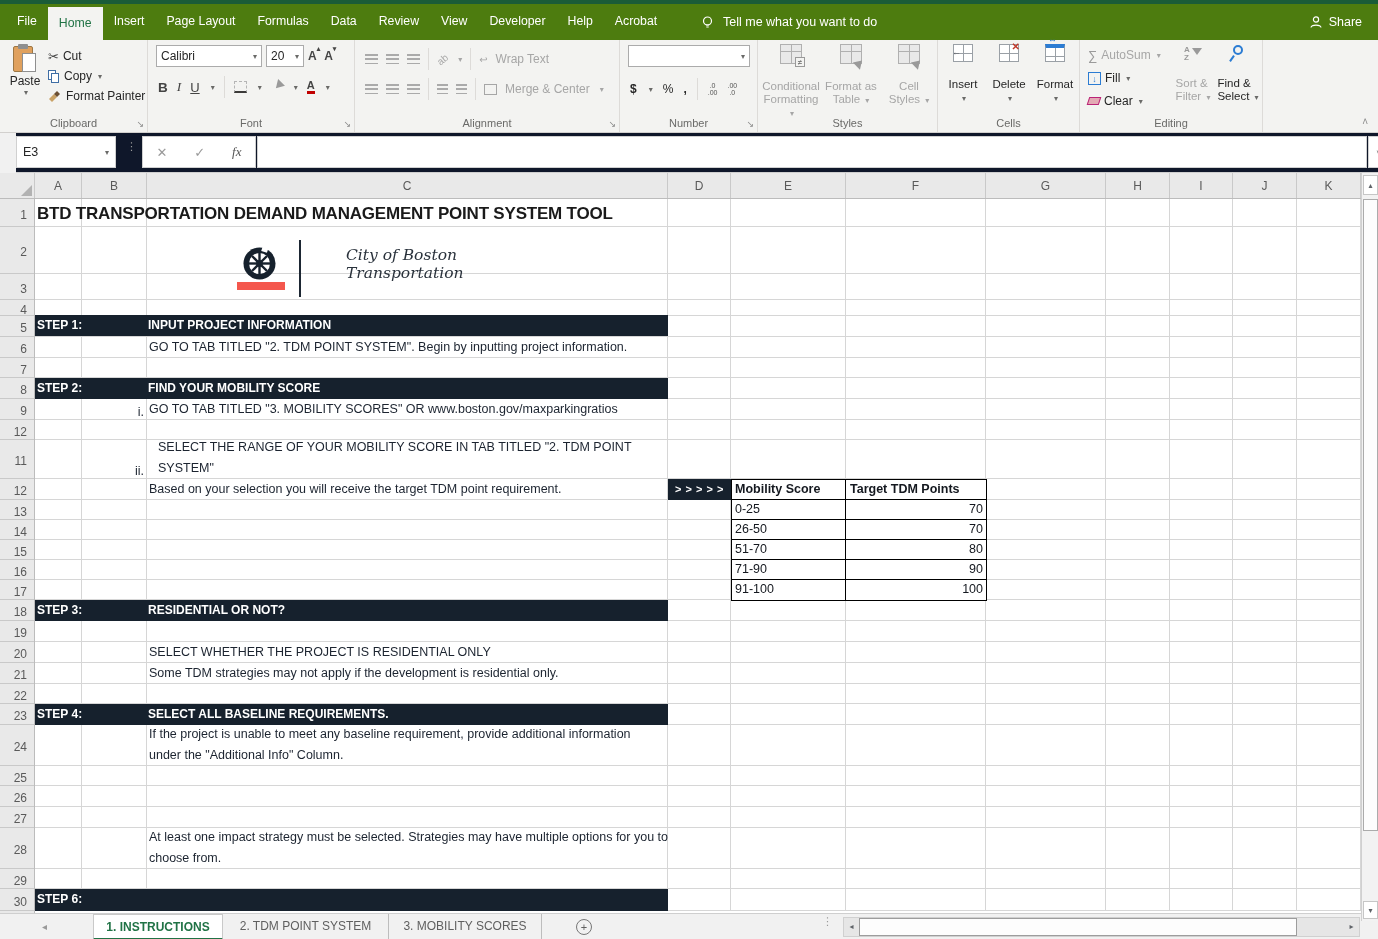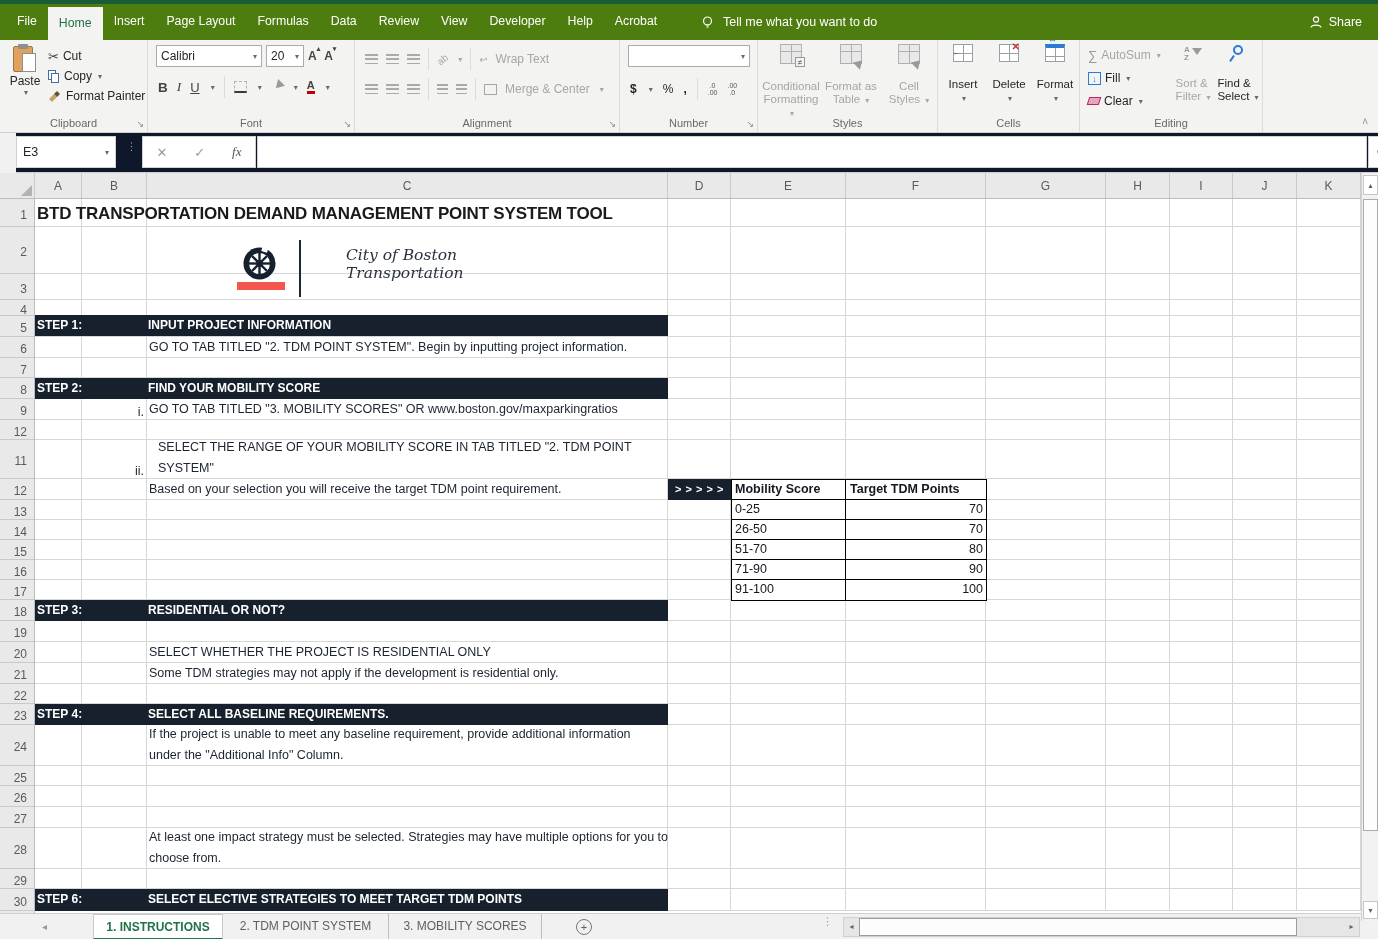--- a/index.html
+++ b/index.html
@@ -526,21 +526,20 @@
       <div class="stepbar" style="top:401px;">
         <span class="slabel">STEP 3:</span>
         <span class="shead">RESIDENTIAL OR NOT?</span>
       </div>
       <div class="stepbar" style="top:505px;">
         <span class="slabel">STEP 4:</span>
         <span class="shead">SELECT ALL BASELINE REQUIREMENTS.</span>
       </div>
       <div class="stepbar" style="top:690px;height:22px;">
         <span class="slabel">STEP 6:</span>
-        <span class="shead">SELECT ELECTIVE STRATEGIES TO MEET TARGET TDM POINTS</span>
       </div>
 
       <div class="ctext" style="top:138px;height:21px;">
           <span>GO TO TAB TITLED "2. TDM POINT SYSTEM". Begin by inputting project information.</span>
         </div>
       <div class="marker" style="top:200px;height:21px;">
           <span>i.</span>
         </div>
       <div class="ctext" style="top:200px;height:21px;">
           <span>GO TO TAB TITLED "3. MOBILITY SCORES" OR www.boston.gov/maxparkingratios</span>

